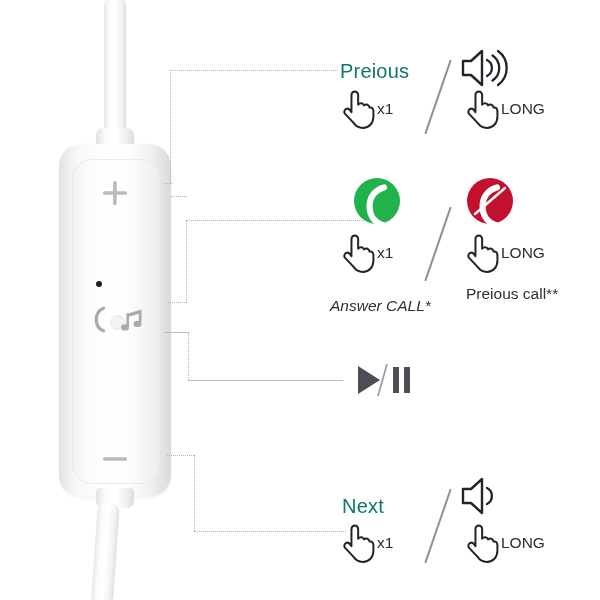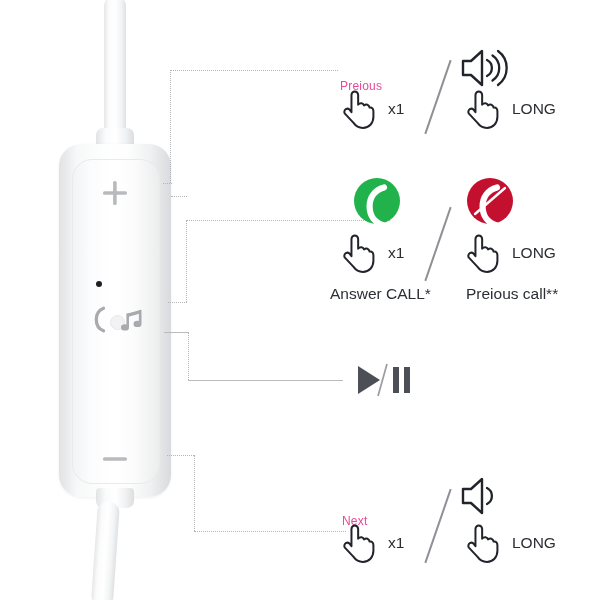--- a/index.html
+++ b/index.html
@@ -65,24 +65,24 @@
   .glyph-music{position:absolute;left:120px;top:305px;width:26px;height:30px;color:#a9aaae;}
 
   
   .leader{position:absolute;}
   .ld-h{border-top:1px dotted #b2b4b8;height:0;}
   .ld-v{border-left:1px dotted #b2b4b8;width:0;}
   .ld-solid{border-top:1px solid #b9bbbe;height:0;}
 
   
   .row{position:absolute;}
-  .lbl{font-size:12px;color:#ec4899;letter-spacing:.2px;white-space:nowrap;margin-top:19px;}
+  .lbl{font-size:20px;color:#0f766e;letter-spacing:.2px;white-space:nowrap;}
   .cap{font-size:15.5px;color:#2b2e34;white-space:nowrap;}
   .slash{position:absolute;width:2px;background:#8e9095;transform:rotate(19deg);}
-  .act{position:absolute;display:flex;align-items:center;gap:12px;}
+  .act{position:absolute;display:flex;align-items:center;gap:1px;}
   .act .tag{font-size:15.5px;color:#2b2e34;white-space:nowrap;}
   .hand{width:38px;height:42px;display:block;}
   .spk{display:block;}
   .ppbar{position:absolute;display:flex;align-items:center;gap:5px;}
 </style>
 </head>
 <body>
 
 <div id="stage">
 
@@ -232,21 +232,21 @@
                    c1.1-1.3 2.4-1.7 3.6-1.5 1.2.2 2.2 1.1 2.6 2.2
                    1.1-.9 2.4-1.1 3.5-.7 1.3.5 2.1 1.7 2.3 3
                    1.2-.3 2.3.1 3 .9 .7.8 1 1.9 1 3.2
                    v5.6 c0 6.6-4.6 11.6-11 11.6 -4.7 0-7.6-2-9.8-5.2
                    L6.3 26.9 c-1.1-1.7-.6-3.7 1-4.7 1.5-.9 3.3-.5 4.3 .9 l1.6 2.2 z" fill="#ffffff" stroke="#22242b" stroke-width="2.1" stroke-linejoin="round"></path>
         </svg>
       </span>
       <span class="tag">LONG</span>
     </div>
 
-    <div class="cap" style="position:absolute;left:330px;top:285px;">Answer CALL*</div>
+    <div class="cap" style="position:absolute;left:330px;top:297px;font-style:italic;">Answer CALL*</div>
 
     <div class="cap" style="position:absolute;left:466px;top:285px;">Preious call**</div>
   </div>
 
   <div class="ppbar" style="left:353px;top:363px;">
     <span>
       <svg width="62" height="34" viewBox="0 0 62 34" aria-hidden="true">
         <path d="M5 3 L27 17 L5 31 Z" fill="#4c4f55"></path>
         <line x1="34" y1="1" x2="25" y2="33" stroke="#9a9ca1" stroke-width="1.7"></line>
         <rect x="40" y="4" width="6" height="26" fill="#4c4f55"></rect>

